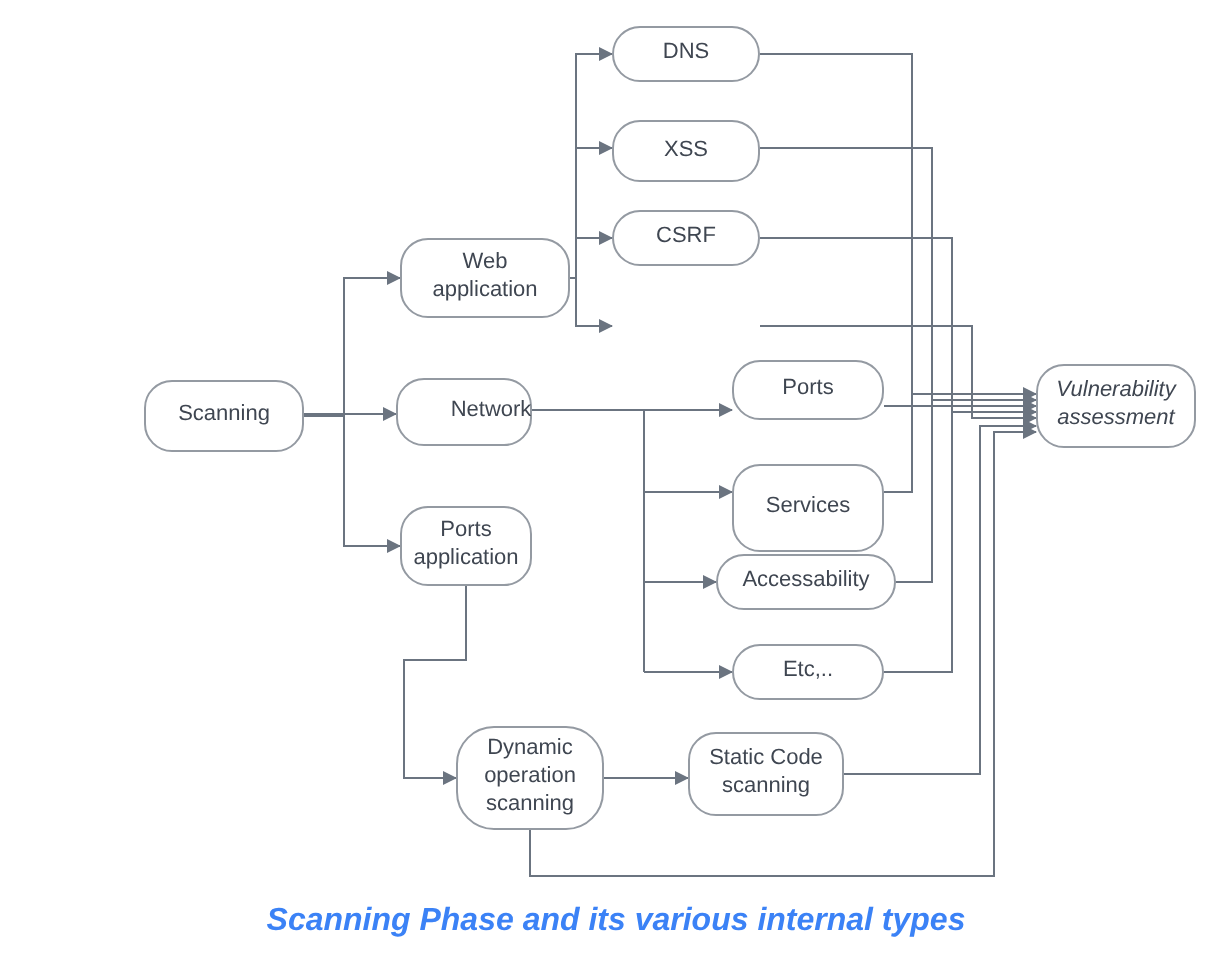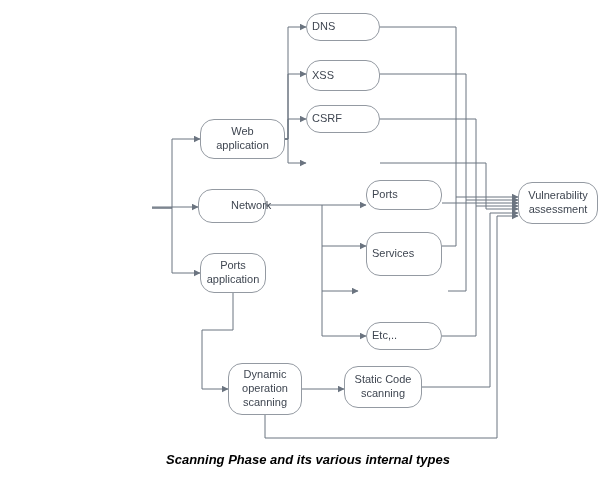--- a/index.html
+++ b/index.html
@@ -3,42 +3,42 @@
 <meta charset="utf-8">
 <style>
   html,body{margin:0;padding:0;background:#ffffff;}
   .canvas{
     position:relative;width:616px;height:484px;background:#ffffff;
     font-family:"Liberation Sans",sans-serif;overflow:hidden;
   }
   svg.edges{position:absolute;left:0;top:0;z-index:1;}
   path.edge{fill:none;stroke:#6b7480;stroke-width:1;}
   .node{
-    position:absolute;z-index:2;display:flex;align-items:center;
+    position:absolute;z-index:2;display:flex;align-items:center;justify-content:center;
     text-align:center;border:1px solid #949aa2;border-radius:14px;background:#ffffff;
     color:#3f4651;font-size:11px;line-height:1.25;padding:2px 5px;box-sizing:border-box;
   }
   .n-scanning{left:72px;top:190px;width:80px;height:36px;}
   .n-web{left:200px;top:119px;width:85px;height:40px;}
   .n-network{left:198px;top:189px;width:68px;height:34px;padding-left:32px;}
   .n-mobile{left:200px;top:253px;width:66px;height:40px;}
   .n-dns{left:306px;top:13px;width:74px;height:28px;}
   .n-xss{left:306px;top:60px;width:74px;height:31px;}
   .n-csrf{left:306px;top:105px;width:74px;height:28px;}
   .n-waf{left:306px;top:149px;width:74px;height:28px;}
   .n-ports{left:366px;top:180px;width:76px;height:30px;}
   .n-services{left:366px;top:232px;width:76px;height:44px;}
   .n-access{left:358px;top:277px;width:90px;height:28px;}
   .n-etc{left:366px;top:322px;width:76px;height:28px;}
-  .n-dynamic{left:228px;top:363px;width:74px;height:52px;}
+  .n-dynamic{left:228px;top:363px;width:74px;height:52px;border-radius:19px;}
   .n-static{left:344px;top:366px;width:78px;height:42px;}
-  .n-vuln{left:518px;top:182px;width:80px;height:42px;}
+  .n-vuln{left:518px;top:182px;width:80px;height:42px;font-style:italic;}
   .caption{
     position:absolute;left:0;right:0;top:452px;z-index:2;text-align:center;
-    font-style:italic;font-weight:600;color:#000000;font-size:13px;
+    font-style:italic;font-weight:600;color:#3b82f6;font-size:16px;
   }
 </style>
 </head>
 <body>
 
 <div class="canvas">
 
   <svg class="edges" width="616" height="484" viewBox="0 0 616 484">
     <defs>
       <marker id="arrow" markerUnits="userSpaceOnUse" markerWidth="7" markerHeight="7" refX="6.5" refY="3.5" orient="auto">
@@ -71,20 +71,23 @@
     <path class="edge" d="M380,163 H486 V209 H518" marker-end="url(#arrow)"></path>
 
     <path class="edge" d="M442,246 H456 V197"></path>
     <path class="edge" d="M448,291 H466 V200"></path>
     <path class="edge" d="M442,336 H476 V206"></path>
 
     <path class="edge" d="M422,387 H490 V213 H518" marker-end="url(#arrow)"></path>
     <path class="edge" d="M265,415 V438 H497 V216 H518" marker-end="url(#arrow)"></path>
   </svg>
 
+  <div class="node n-scanning">
+    <span>Scanning</span>
+  </div>
   <div class="node n-web">
     <span>Web application</span>
   </div>
   <div class="node n-network">
     <span>Network</span>
   </div>
   <div class="node n-mobile">
     <span>Ports application</span>
   </div>
   <div class="node n-dns">
@@ -95,20 +98,23 @@
   </div>
   <div class="node n-csrf">
     <span>CSRF</span>
   </div>
   <div class="node n-ports">
     <span>Ports</span>
   </div>
   <div class="node n-services">
     <span>Services</span>
   </div>
+  <div class="node n-access">
+    <span>Accessability</span>
+  </div>
   <div class="node n-etc">
     <span>Etc,..</span>
   </div>
   <div class="node n-dynamic">
     <span>Dynamic operation scanning</span>
   </div>
   <div class="node n-static">
     <span>Static Code scanning</span>
   </div>
   <div class="node n-vuln">

